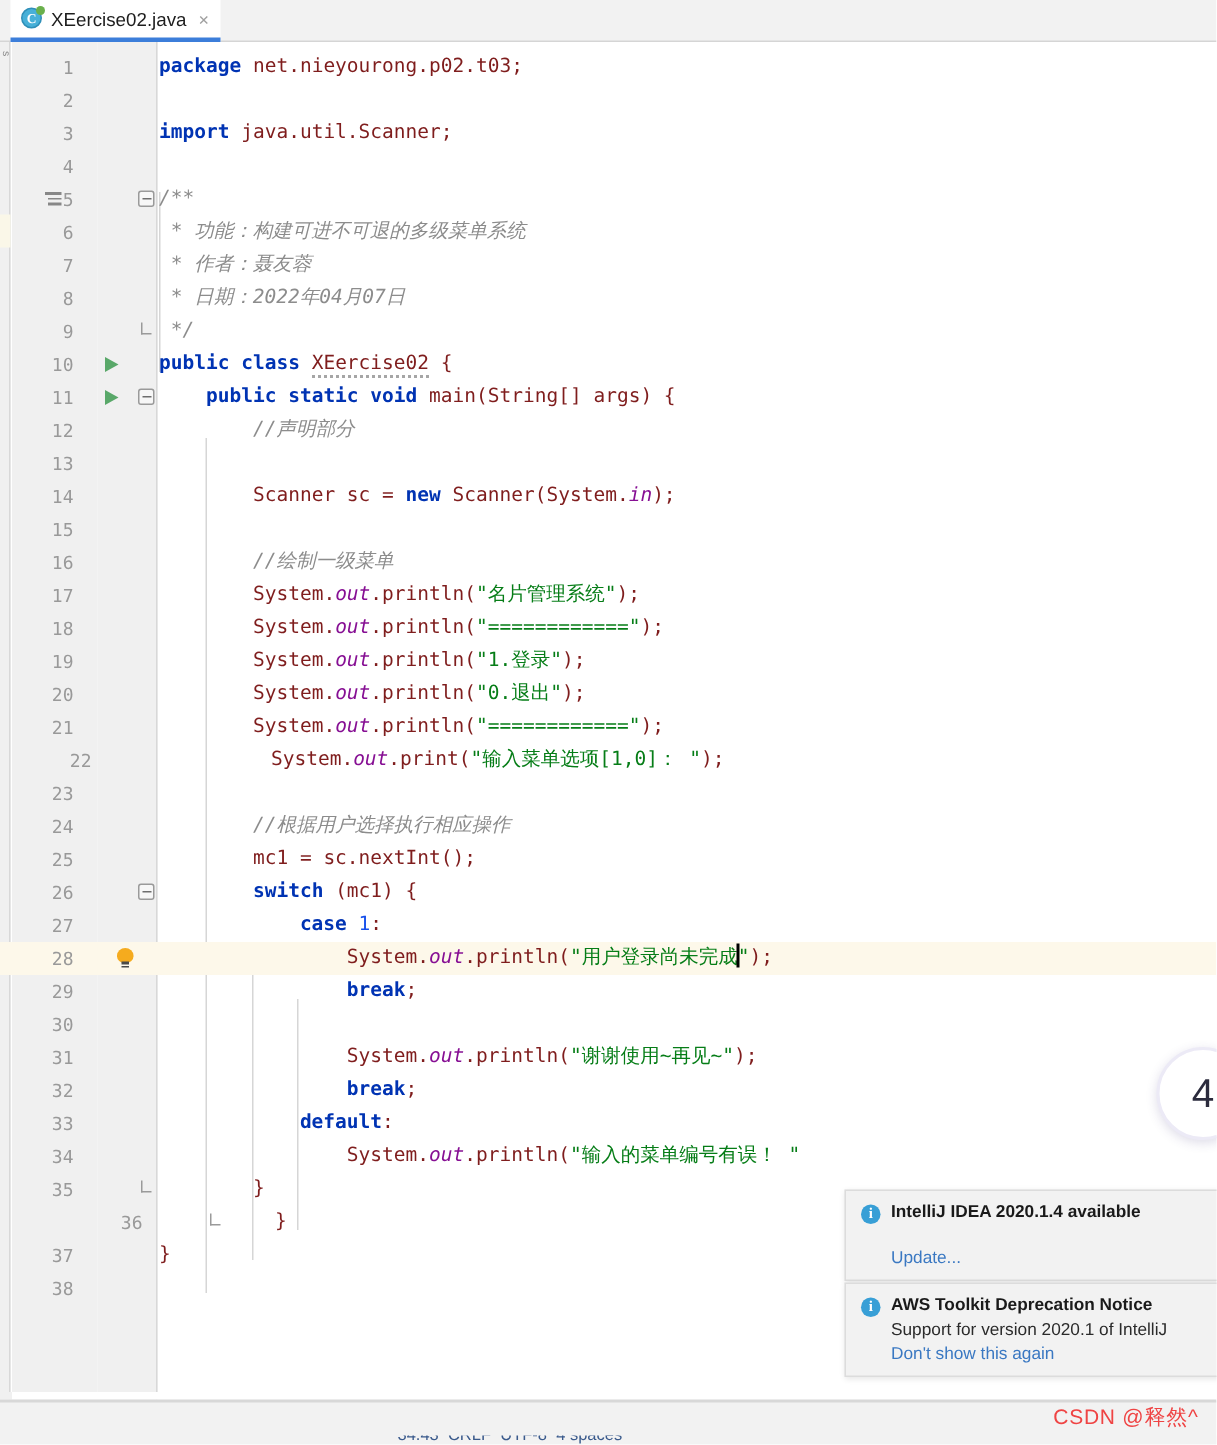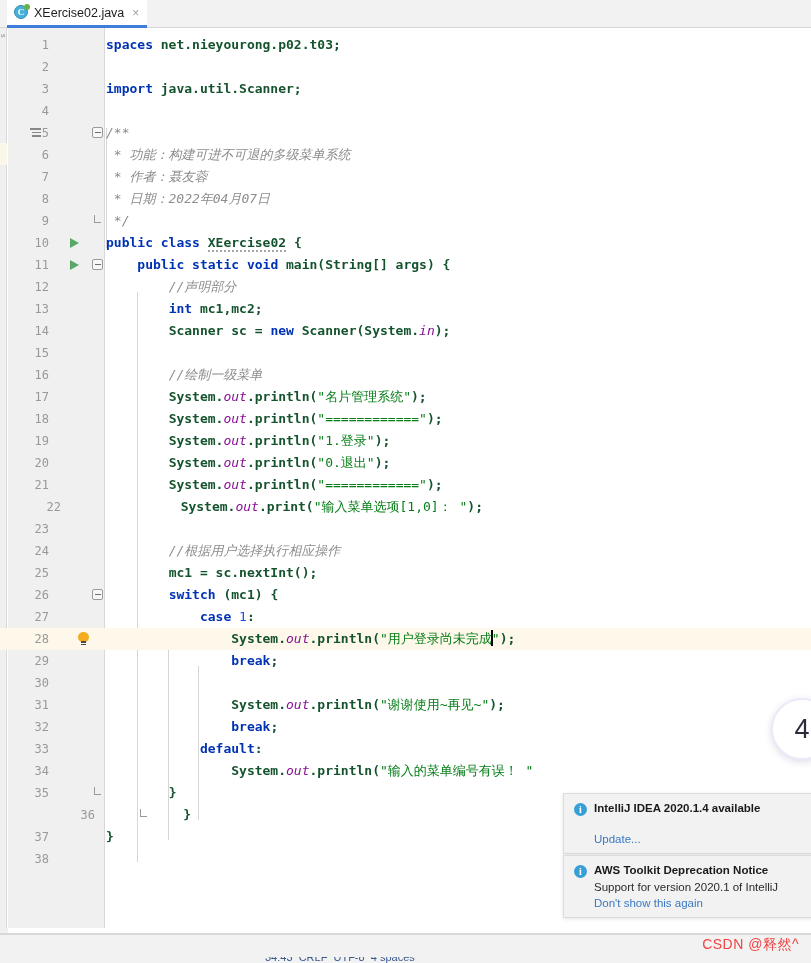--- a/index.html
+++ b/index.html
@@ -124,21 +124,21 @@
     font-size: 13px; line-height: 22px;
     color: #000000; white-space: pre;
   }
 
   
   .kw   { color: #0033b3; font-weight: bold; }
   .str  { color: #067d17; }
   .num  { color: #1750eb; }
   .cmt  { color: #8c8c8c; font-style: italic; }
   .fld  { color: #871094; font-style: italic; }
-  .pln  { color: #14532d; font-weight: bold; }
+  .pln  { color: #7f1d1d; }
   .wavy {
     border-bottom: 2px dotted #a6a6a6;
   }
 
   
   .runarrow {
     position: absolute; left: 70px;
     width: 0; height: 0;
     border-left: 9px solid #59a869;
     border-top: 5px solid transparent;
@@ -317,21 +317,21 @@
     <div class="indentline" style="left:137px; top:594px; height:240px;"></div>
     <div class="indentline" style="left:168px; top:616px; height:196px;"></div>
     <div class="indentline" style="left:198px; top:638px; height:44px;"></div>
     <div class="indentline" style="left:198px; top:682px; height:44px;"></div>
     <div class="indentline" style="left:198px; top:726px; height:66px;"></div>
     <div class="indentline" style="left:106px; top:100px; height:120px;"></div>
 
     <div id="rows">
         <div class="row" style="top: 6px;">
           <div class="lineno">1</div>
-          <div class="code"><span class="kw">spaces</span> <span class="pln">net.nieyourong.p02.t03;</span></div>
+          <div class="code"><span class="kw">package</span> <span class="pln">net.nieyourong.p02.t03;</span></div>
         </div>
         <div class="row" style="top: 28px;">
           <div class="lineno">2</div>
           <div class="code"></div>
         </div>
         <div class="row" style="top: 50px;">
           <div class="lineno">3</div>
           <div class="code"><span class="kw">import</span> <span class="pln">java.util.Scanner;</span></div>
         </div>
         <div class="row" style="top: 72px;">
@@ -381,21 +381,20 @@
           <span class="foldmark">
             <span class="minus"></span>
           </span>
         </div>
         <div class="row" style="top: 248px;">
           <div class="lineno">12</div>
           <div class="code">        <span class="cmt">//声明部分</span></div>
         </div>
         <div class="row" style="top: 270px;">
           <div class="lineno">13</div>
-          <div class="code">        <span class="kw">int</span> <span class="pln">mc1,mc2;</span></div>
         </div>
         <div class="row" style="top: 292px;">
           <div class="lineno">14</div>
           <div class="code">        <span class="pln">Scanner sc = </span><span class="kw">new</span><span class="pln"> Scanner(System.</span><span class="fld">in</span><span class="pln">);</span></div>
         </div>
         <div class="row" style="top: 314px;">
           <div class="lineno">15</div>
           <div class="code"></div>
         </div>
         <div class="row" style="top: 336px;">

